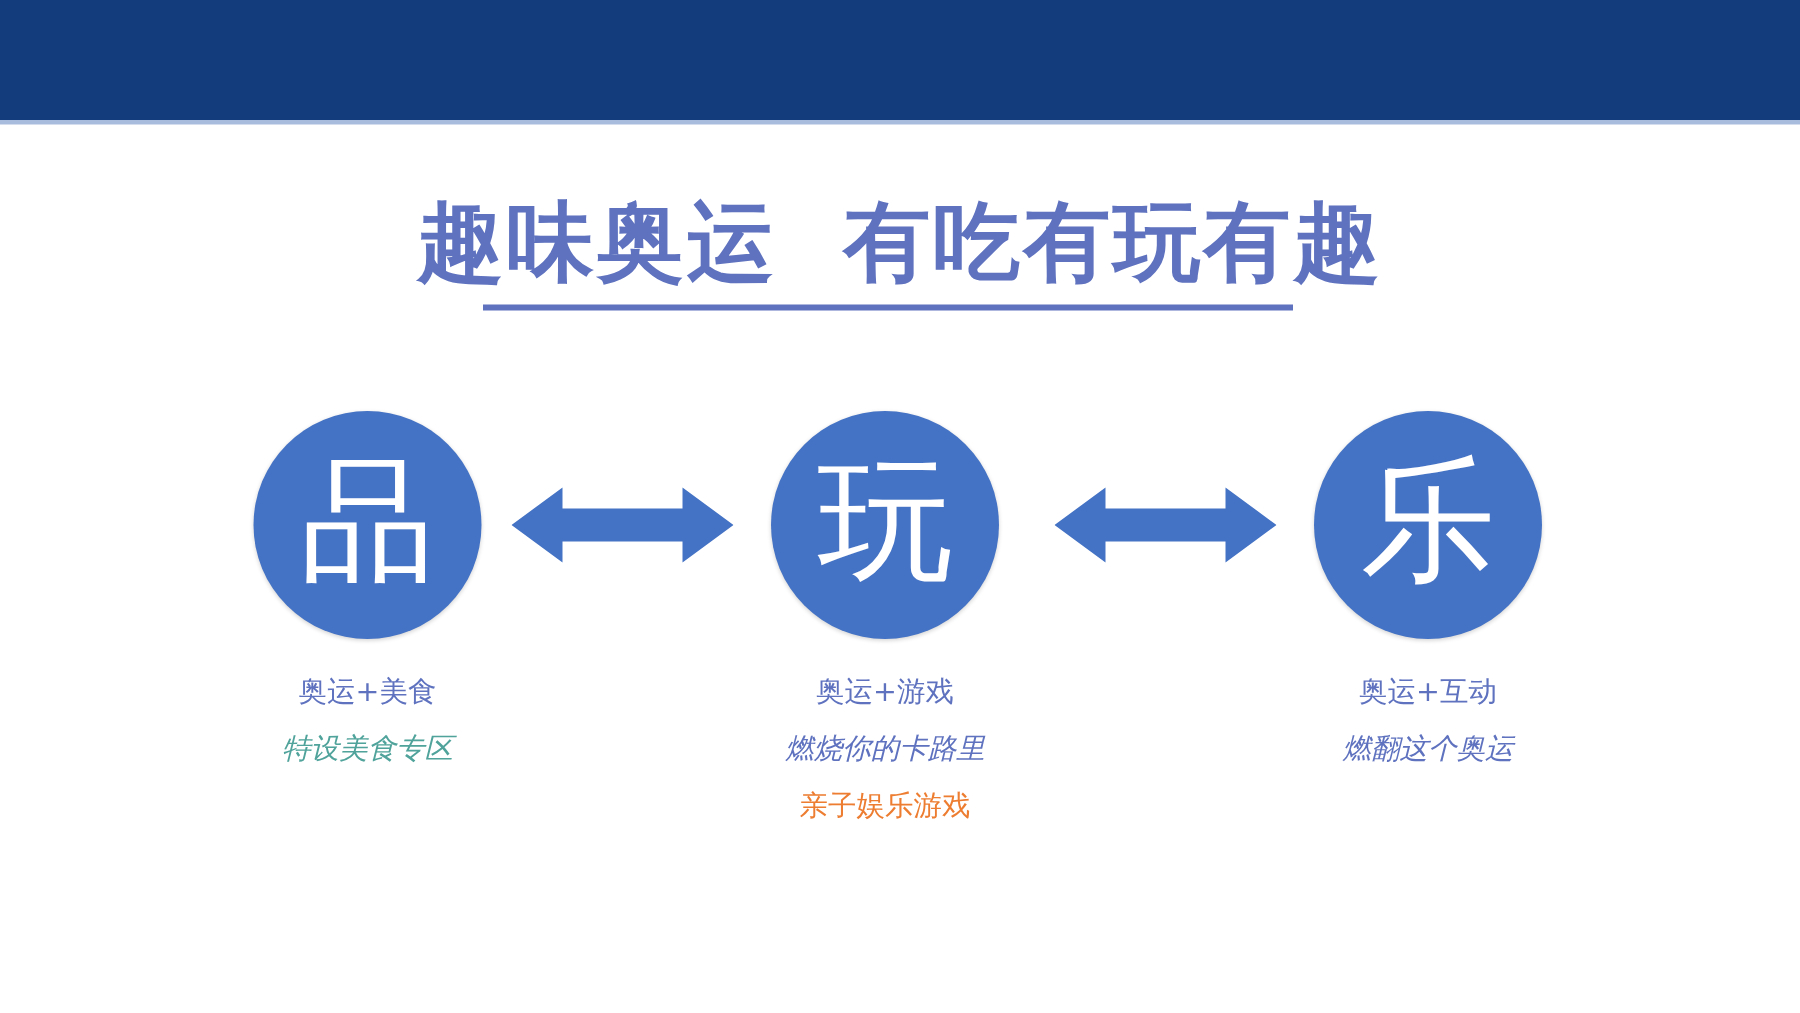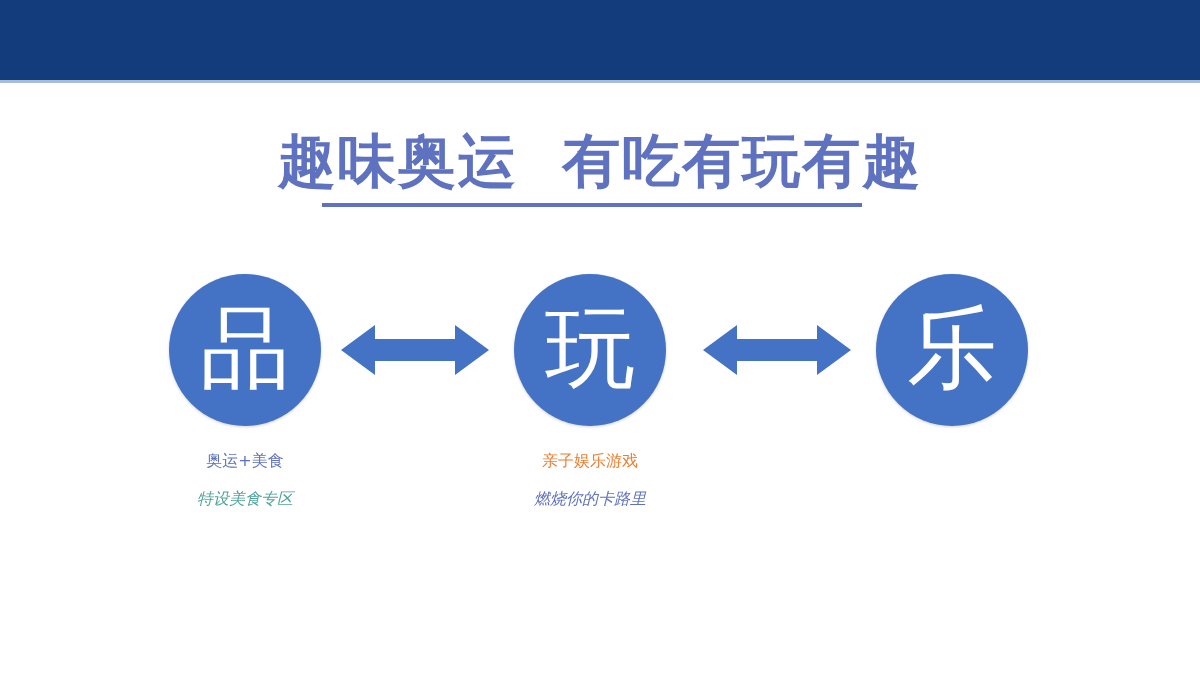--- a/index.html
+++ b/index.html
@@ -115,21 +115,21 @@
     top: 0;
     width: 340px;
     text-align: center;
   }
   .col-1 { left: 75px; }
   .col-2 { left: 420px; }
   .col-3 { left: 782px; }
 
   .cap-line {
     font-family: "DejaVu Sans", "Liberation Sans", sans-serif;
-    font-size: 16px;
+    font-size: 19px;
     line-height: 38px;
     white-space: nowrap;
   }
   .cap-line.l1 { color: #5E72BF; }
   .cap-line.l2 { color: #ED7D31; }
   .cap-line.l3 { color: #5E72BF; font-style: italic; }
   .cap-line.l3.teal { color: #4FA39B; }
 </style>
 </head>
 <body>
@@ -171,20 +171,23 @@
 </div>
 
 <div class="captions">
 
   <div class="caption-col col-1">
     <div class="cap-line l1">奥运+美食</div>
     <div class="cap-line l3 teal">特设美食专区</div>
   </div>
 
   <div class="caption-col col-2">
+    <div class="cap-line l1">奥运+游戏</div>
+    <div class="cap-line l3">燃烧你的卡路里</div>
     <div class="cap-line l2">亲子娱乐游戏</div>
-    <div class="cap-line l3">燃烧你的卡路里</div>
   </div>
 
   <div class="caption-col col-3">
+    <div class="cap-line l1">奥运+互动</div>
+    <div class="cap-line l3">燃翻这个奥运</div>
   </div>
 
 </div>
 
 </body></html>

